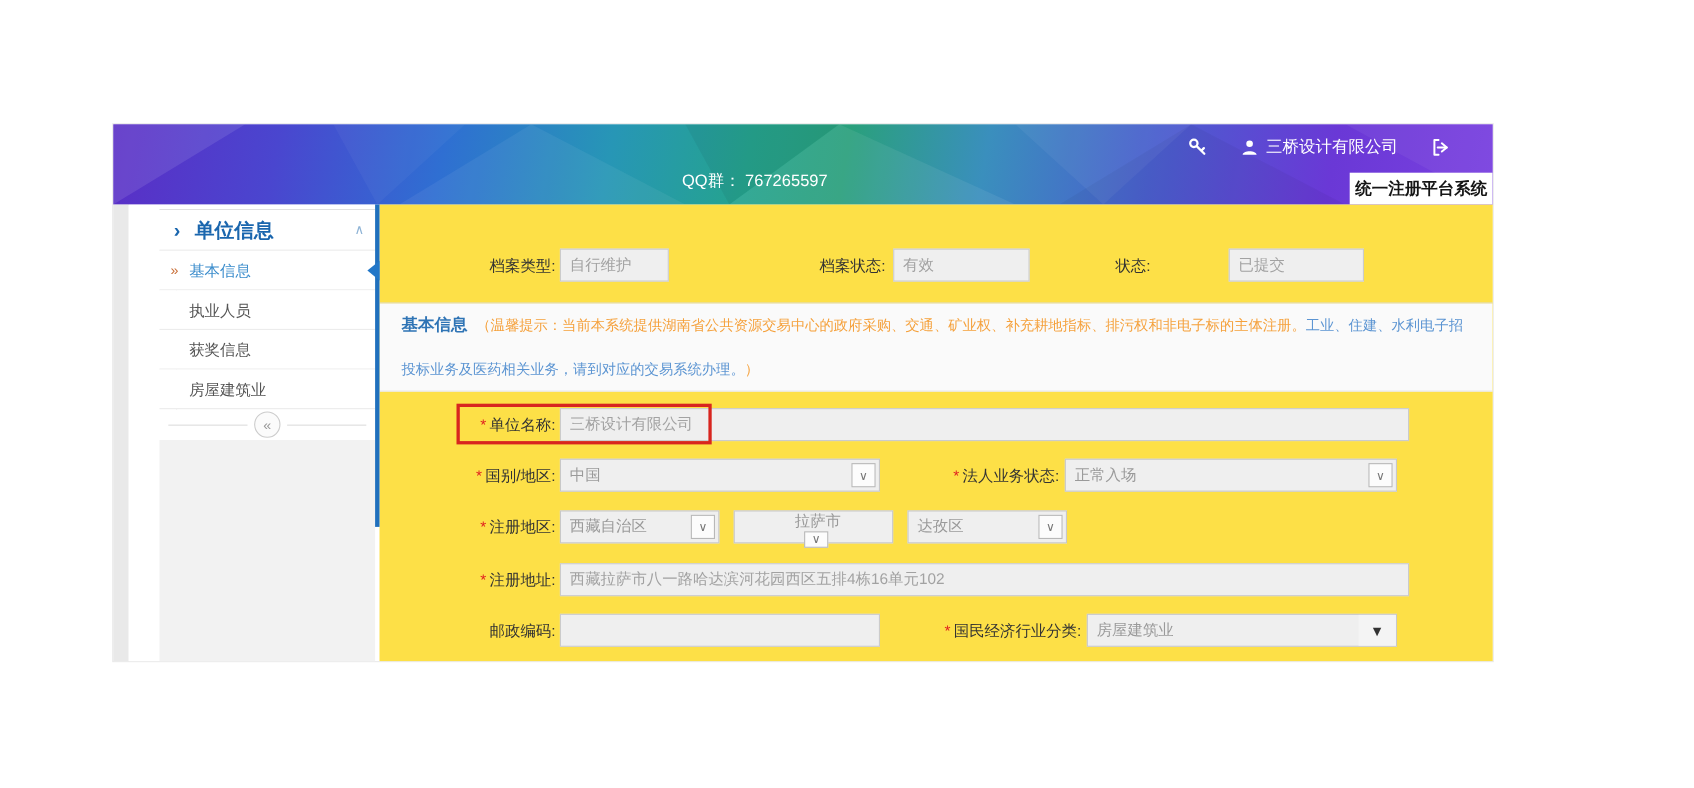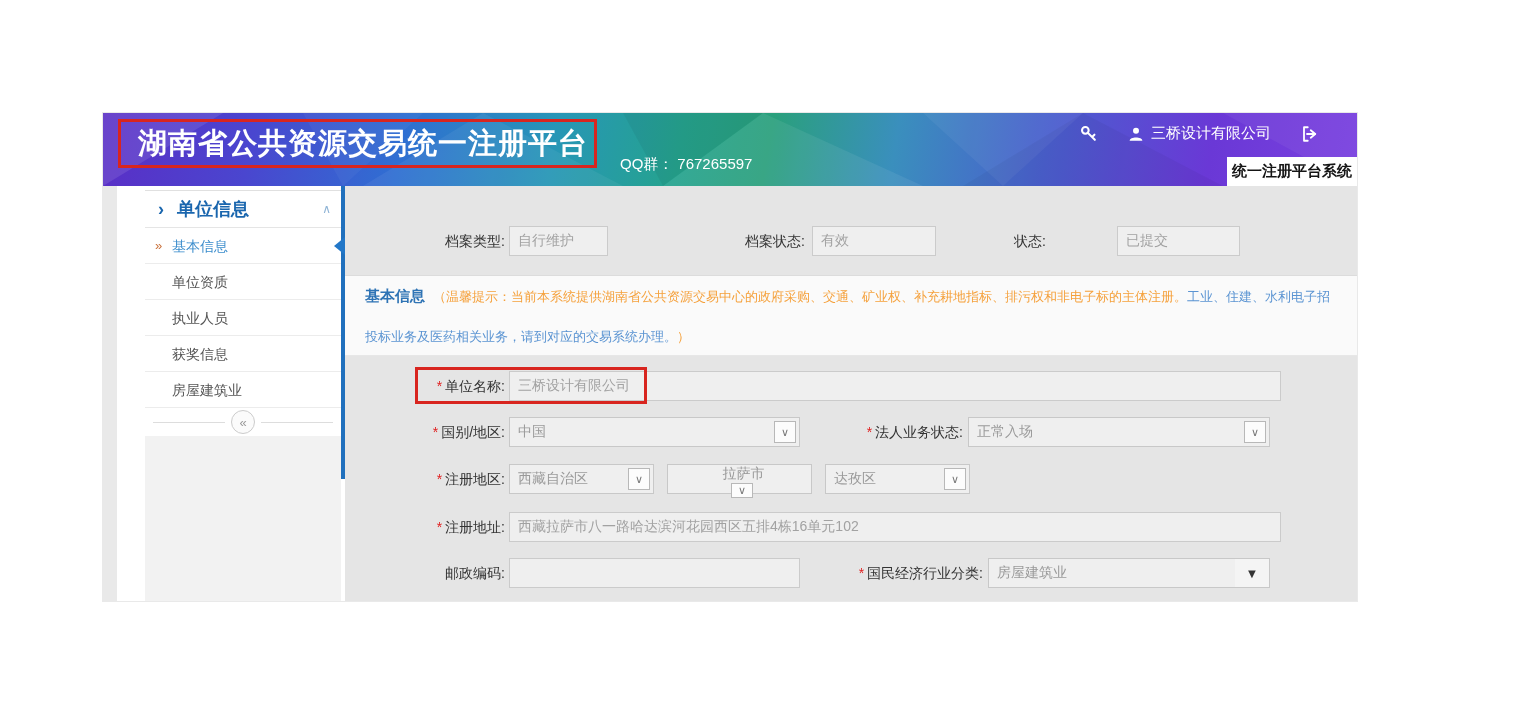--- a/index.html
+++ b/index.html
@@ -60,21 +60,21 @@
   }
   .collapse-row { height:28px; display:flex; align-items:center; gap:6px; padding:0 8px; background:#fff; }
   .cline { flex:1; height:1px; background:#ddd; }
   .collapse-btn {
     width:24px; height:24px; border-radius:50%; border:1px solid #ccc; background:#fbfbfb;
     color:#9a9a9a; font-size:13px; display:flex; align-items:center; justify-content:center; cursor:pointer;
   }
   .menu-filler { flex:1; background:#f2f2f2; }
   .vline { position:absolute; left:238px; top:73px; width:4px; height:293px; background:#2070bd; z-index:4; }
   
-  .content { position:absolute; left:242px; top:73px; right:0; bottom:0; background:#e5e5e5; overflow:hidden; }
+  .content { position:absolute; left:242px; top:73px; right:0; bottom:0; background:#fde047; overflow:hidden; }
   .abs { position:absolute; }
   .slabel { font-size:14px; color:#333; text-align:right; line-height:30px; display:block; }
   .sinput, .finput {
     height:30px; background:#efefef; border:1px solid #cbcbcb; color:#a2a2a2;
     font-size:14px; padding:0 8px; font-family:inherit; display:block;
   }
   .flabel { font-size:14px; color:#333; text-align:right; line-height:30px; display:block; white-space:nowrap; }
   .req { color:#e02020; margin-right:3px; font-size:14px; }
   .sel {
     height:30px; background:#efefef; border:1px solid #c8c8c8; color:#9a9a9a; font-size:14px;
@@ -105,23 +105,20 @@
       <polygon points="0,0 120,0 0,73" fill="#ffffff" opacity="0.10"></polygon>
       <polygon points="380,0 520,73 260,73" fill="#ffffff" opacity="0.06"></polygon>
       <polygon points="520,0 660,0 560,73" fill="#000000" opacity="0.05"></polygon>
       <polygon points="660,0 820,73 560,73" fill="#ffffff" opacity="0.07"></polygon>
       <polygon points="820,0 980,0 900,73" fill="#ffffff" opacity="0.05"></polygon>
       <polygon points="980,0 1120,73 860,73" fill="#000000" opacity="0.04"></polygon>
       <polygon points="1120,0 1254,0 1254,73" fill="#ffffff" opacity="0.05"></polygon>
       <polygon points="200,0 320,0 240,73" fill="#ffffff" opacity="0.04"></polygon>
     </svg>
 
-    <div class="title-box redbox-title" style="z-index:3;">
-      <h1 class="title">湖南省公共资源交易统一注册平台</h1>
-    </div>
 
     <div class="qq">
       <span>QQ群：</span><span>767265597</span>
     </div>
 
     <div class="hdr-right">
       <span class="hicon">
         <svg width="19" height="19" viewBox="0 0 24 24" fill="none" stroke="#ffffff" stroke-width="2.6" stroke-linecap="round">
           <circle cx="8" cy="8" r="4.2"></circle>
           <path d="M11.5 11.5 L20 20 M16.5 16.5 L19.5 13.5"></path>
@@ -160,23 +157,20 @@
       </div>
 
       <div class="items">
         <div class="tree-line"></div>
         <div class="mi active">
           <span class="mark">»</span>
           <span>基本信息</span>
           <span class="pointer"></span>
         </div>
         <div class="mi">
-          <span>单位资质</span>
-        </div>
-        <div class="mi">
           <span>执业人员</span>
         </div>
         <div class="mi">
           <span>获奖信息</span>
         </div>
         <div class="mi">
           <span>房屋建筑业</span>
         </div>
       </div>
 

